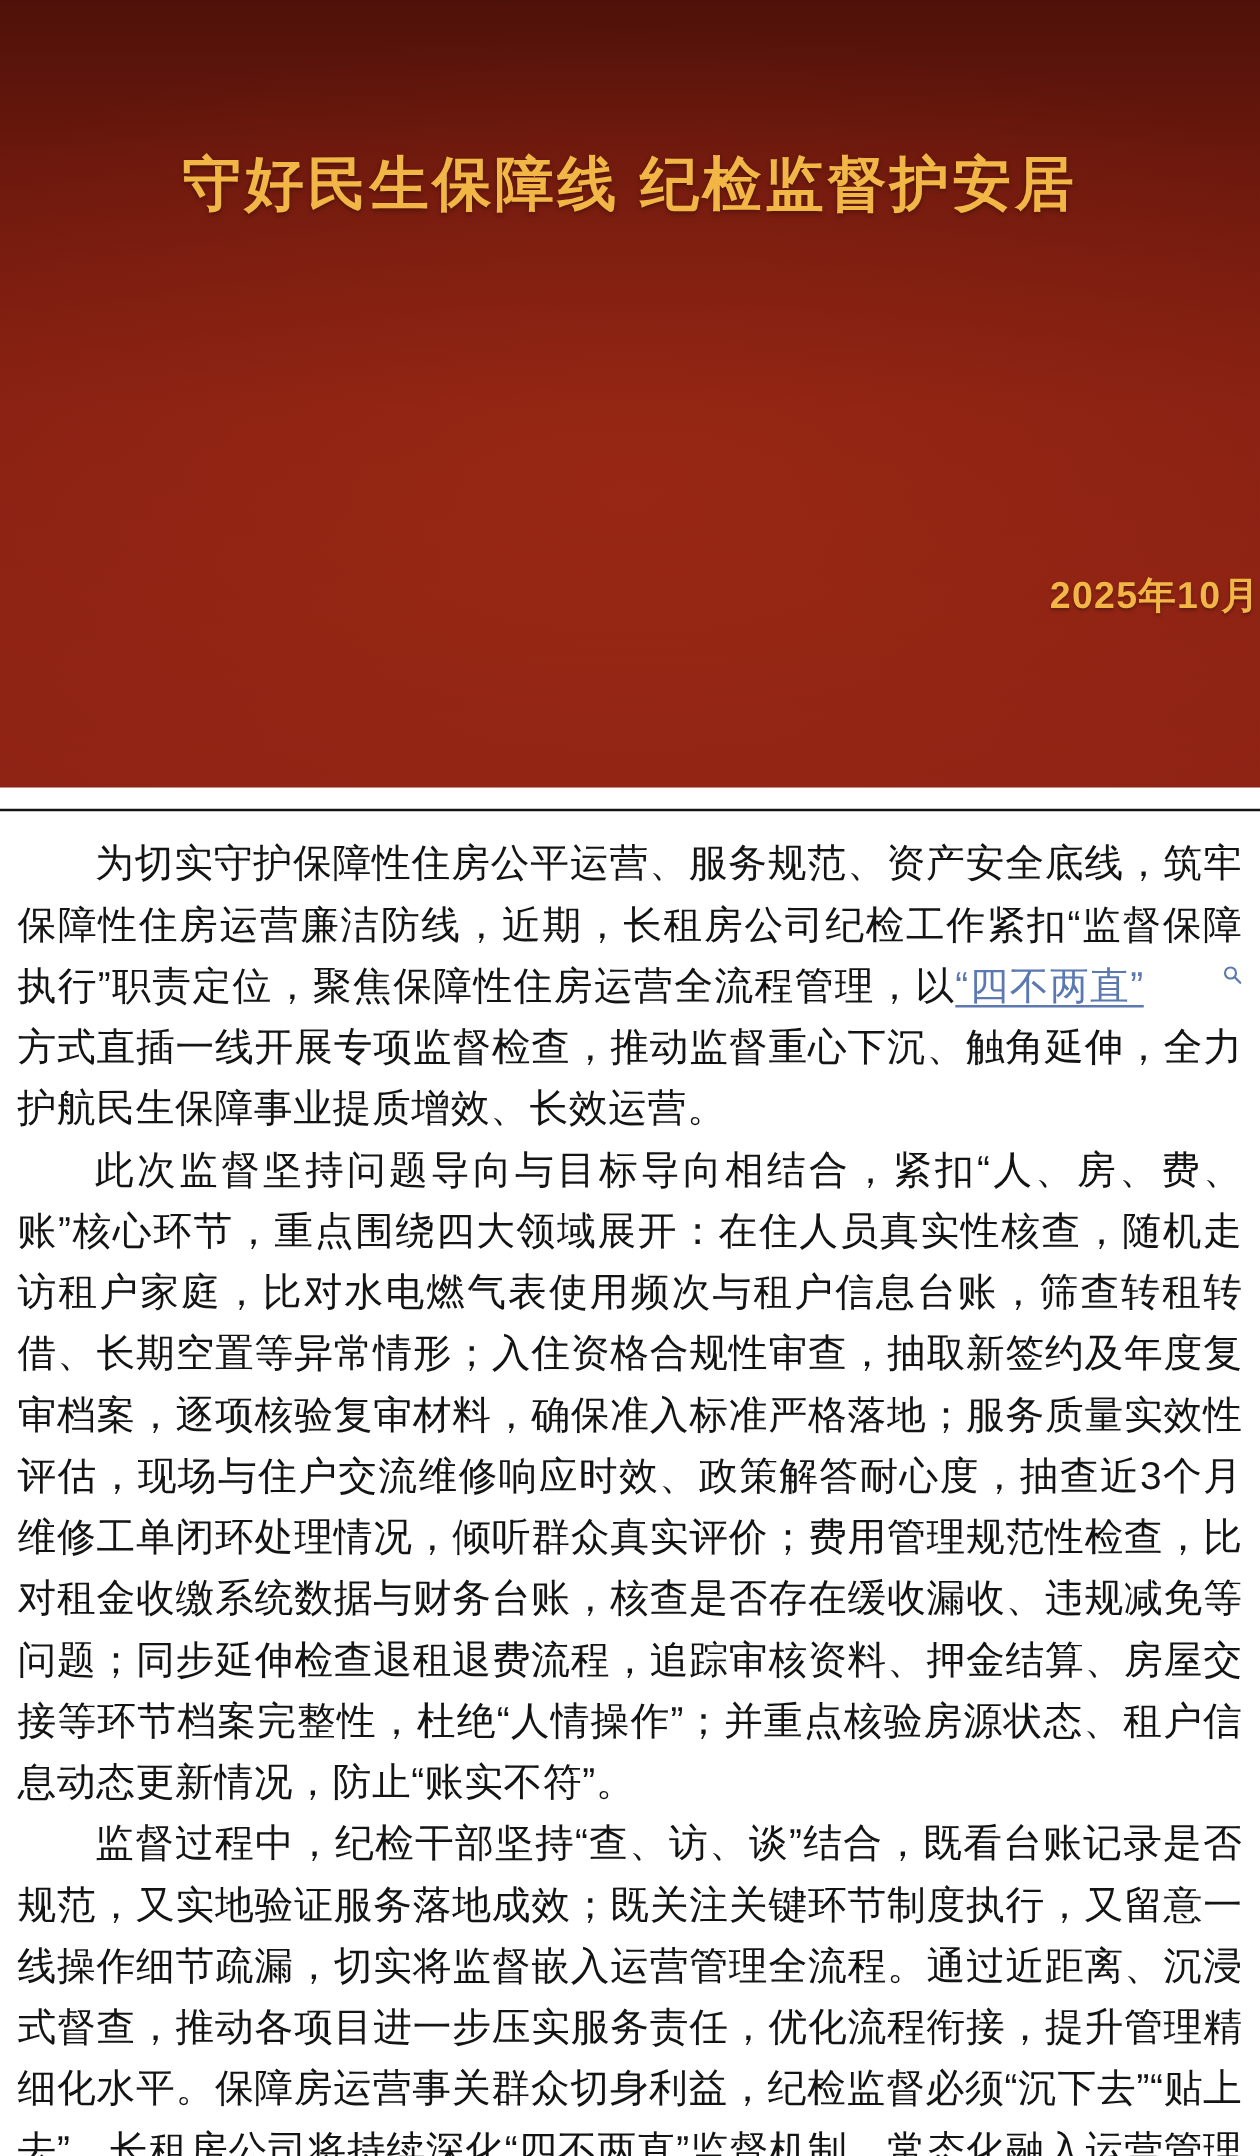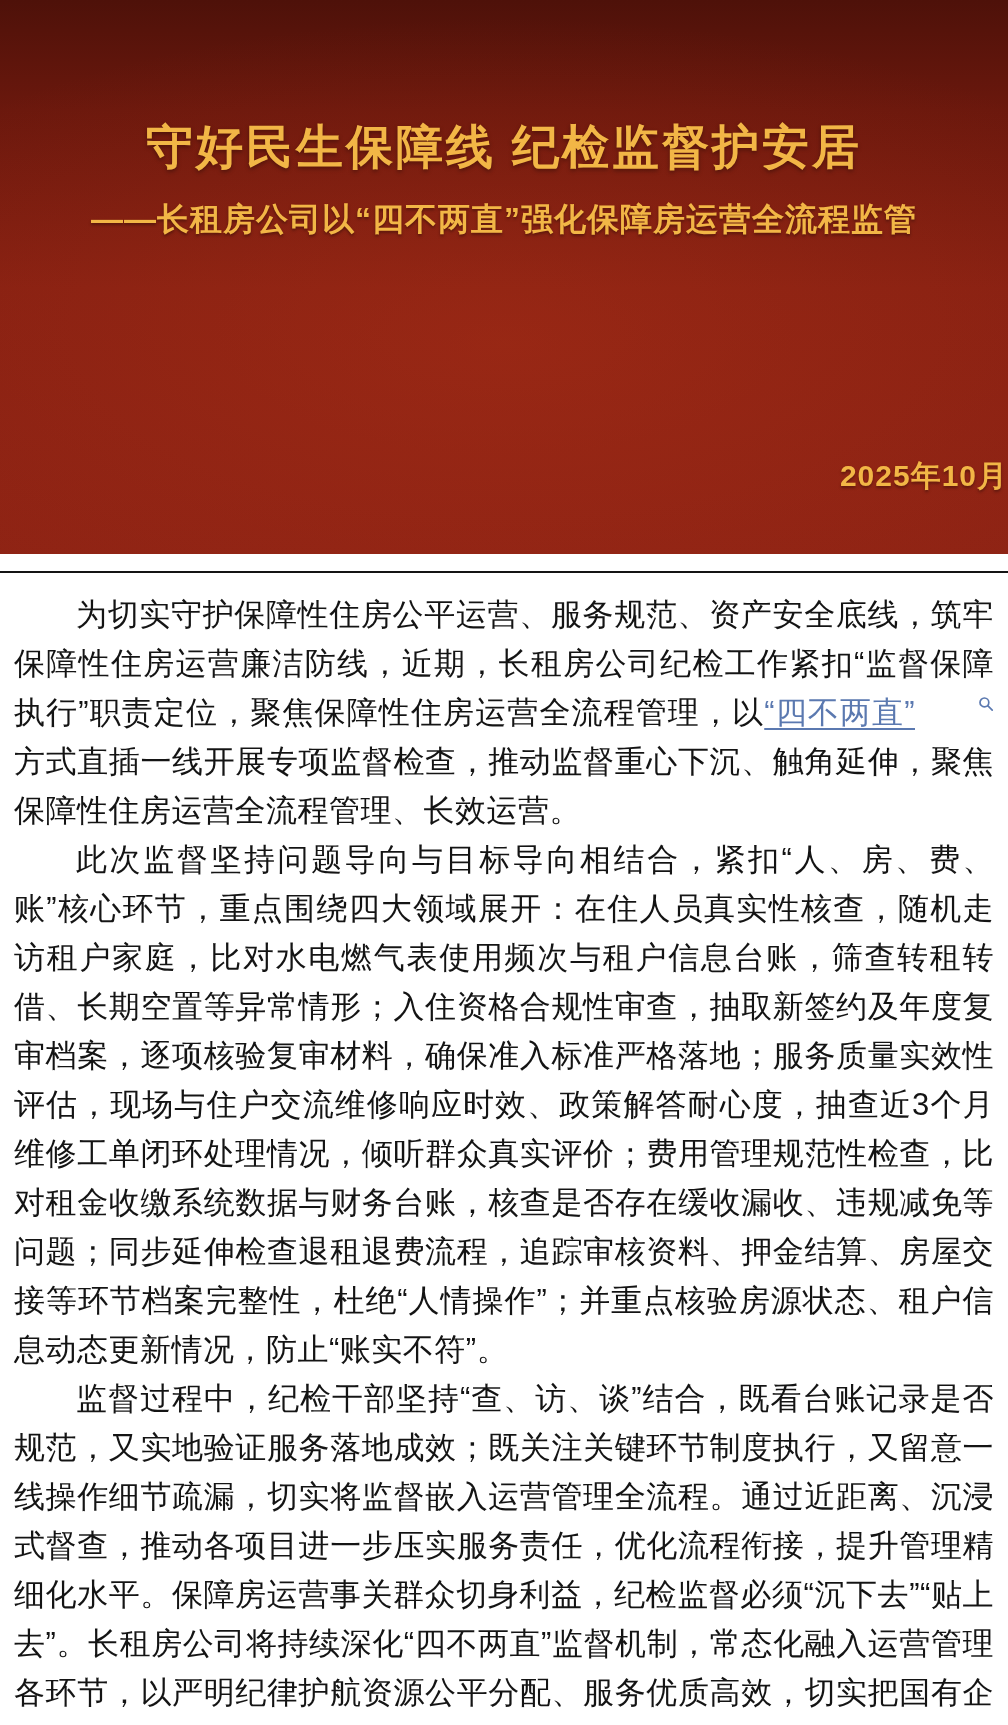--- a/index.html
+++ b/index.html
@@ -9,21 +9,21 @@
     width: 1008px;
     font-family: "Liberation Sans", sans-serif;
   }
   .page {
     width: 1008px;
     min-height: 1725px;
     background: #ffffff;
   }
   .banner {
     position: relative;
-    height: 554px;
+    height: 630px;
     background:
       radial-gradient(120% 95% at 50% 62%, rgba(190,55,25,0.30) 0%, rgba(0,0,0,0) 62%),
       linear-gradient(180deg, #4e1109 0%, #6b180d 20%, #862012 52%, #8e2314 100%);
     overflow: hidden;
   }
   .banner-title {
     position: absolute;
     top: 116px;
     left: 0; right: 0;
     text-align: center;
@@ -91,30 +91,29 @@
     display: inline-block;
   }
 </style>
 </head>
 <body>
 
 <div class="page">
 
   <div class="banner">
     <div class="banner-title">守好民生保障线 纪检监督护安居</div>
-    <div class="banner-subtitle">——长租房公司以“四不两直”强化保障房运营全流程监管</div>
     <div class="banner-date">2025年10月</div>
   </div>
 
   <div class="divider"></div>
 
   <div class="article">
     <p><span>为切实守护保障性住房公平运营、服务规范、资产安全底线，筑牢保障性住房运营廉洁防线，近期，长租房公司纪检工作紧扣“监督保障执行”职责定位，聚焦保障性住房运营全流程管理，以</span><a class="term-link"><span>“四不两直”</span><span class="sup-icon"><svg viewBox="0 0 16 16" fill="none" xmlns="http://www.w3.org/2000/svg">
               <circle cx="6.4" cy="6.4" r="4.4" stroke="#5b79b0" stroke-width="1.7"></circle>
               <line x1="9.7" y1="9.7" x2="14.2" y2="14.2" stroke="#5b79b0" stroke-width="1.7" stroke-linecap="round"></line>
-            </svg></span></a><span>方式直插一线开展专项监督检查，推动监督重心下沉、触角延伸，聚焦保障性住房运营全流程管理、长效运营。</span></p>
+            </svg></span></a><span>方式直插一线开展专项监督检查，推动监督重心下沉、触角延伸，全力护航民生保障事业提质增效、长效运营。</span></p>
 
     <p>此次监督坚持问题导向与目标导向相结合，紧扣“人、房、费、账”核心环节，重点围绕四大领域展开：在住人员真实性核查，随机走访租户家庭，比对水电燃气表使用频次与租户信息台账，筛查转租转借、长期空置等异常情形；入住资格合规性审查，抽取新签约及年度复审档案，逐项核验复审材料，确保准入标准严格落地；服务质量实效性评估，现场与住户交流维修响应时效、政策解答耐心度，抽查近3个月维修工单闭环处理情况，倾听群众真实评价；费用管理规范性检查，比对租金收缴系统数据与财务台账，核查是否存在缓收漏收、违规减免等问题；同步延伸检查退租退费流程，追踪审核资料、押金结算、房屋交接等环节档案完整性，杜绝“人情操作”；并重点核验房源状态、租户信息动态更新情况，防止“账实不符”。</p>
 
     <p>监督过程中，纪检干部坚持“查、访、谈”结合，既看台账记录是否规范，又实地验证服务落地成效；既关注关键环节制度执行，又留意一线操作细节疏漏，切实将监督嵌入运营管理全流程。通过近距离、沉浸式督查，推动各项目进一步压实服务责任，优化流程衔接，提升管理精细化水平。保障房运营事关群众切身利益，纪检监督必须“沉下去”“贴上去”。长租房公司将持续深化“四不两直”监督机制，常态化融入运营管理各环节，以严明纪律护航资源公平分配、服务优质高效，切实把国有企业的责任担当转化为群众“住有所居、住有暖居”的获得感。</p>
   </div>
 
 </div>
 
 </body></html>

